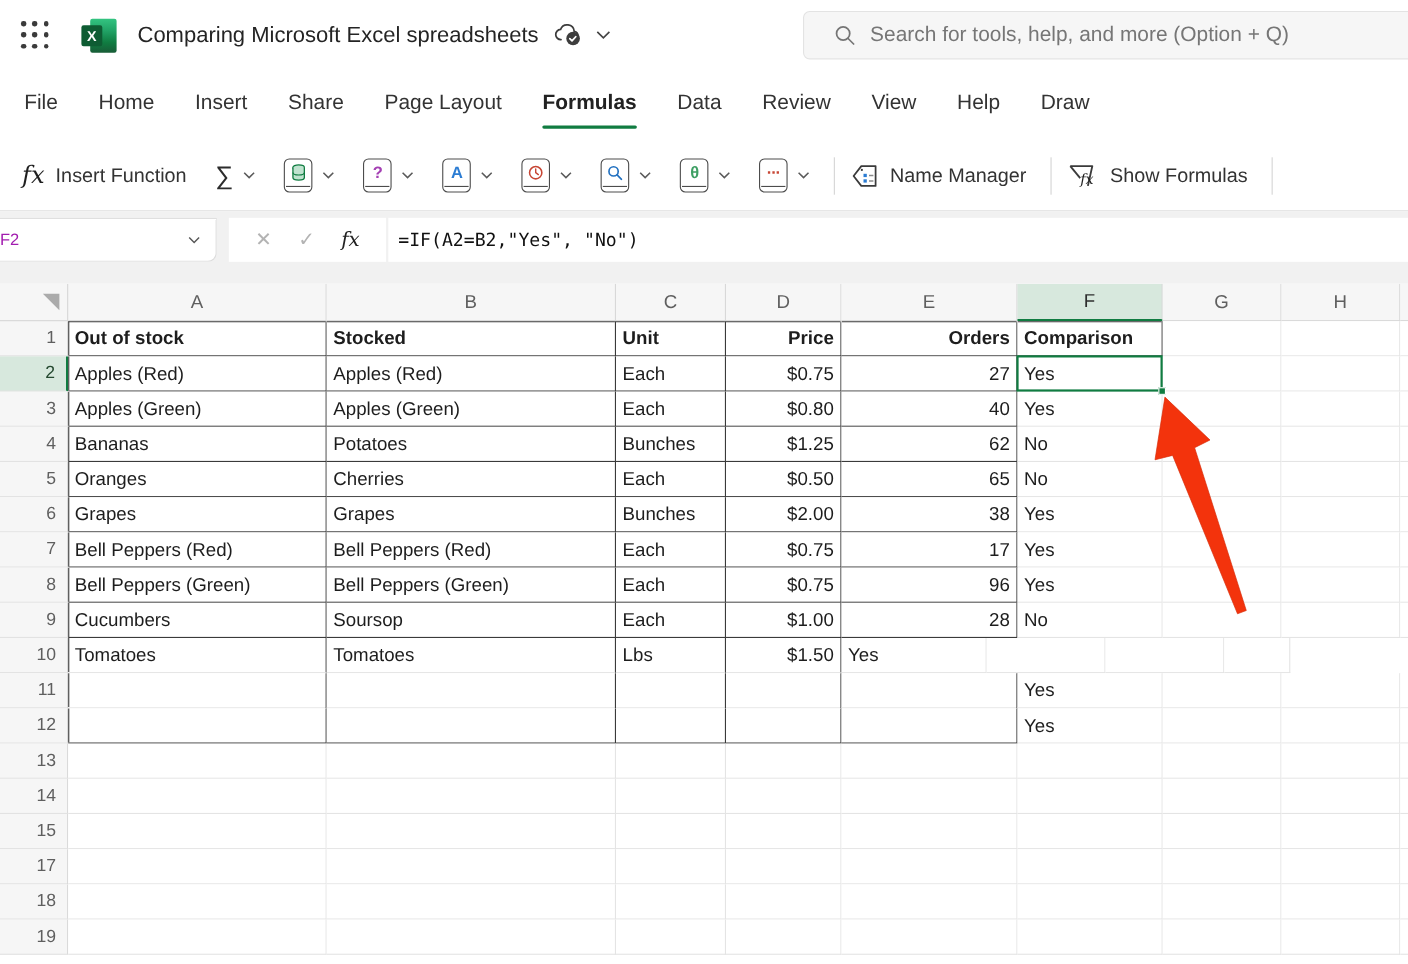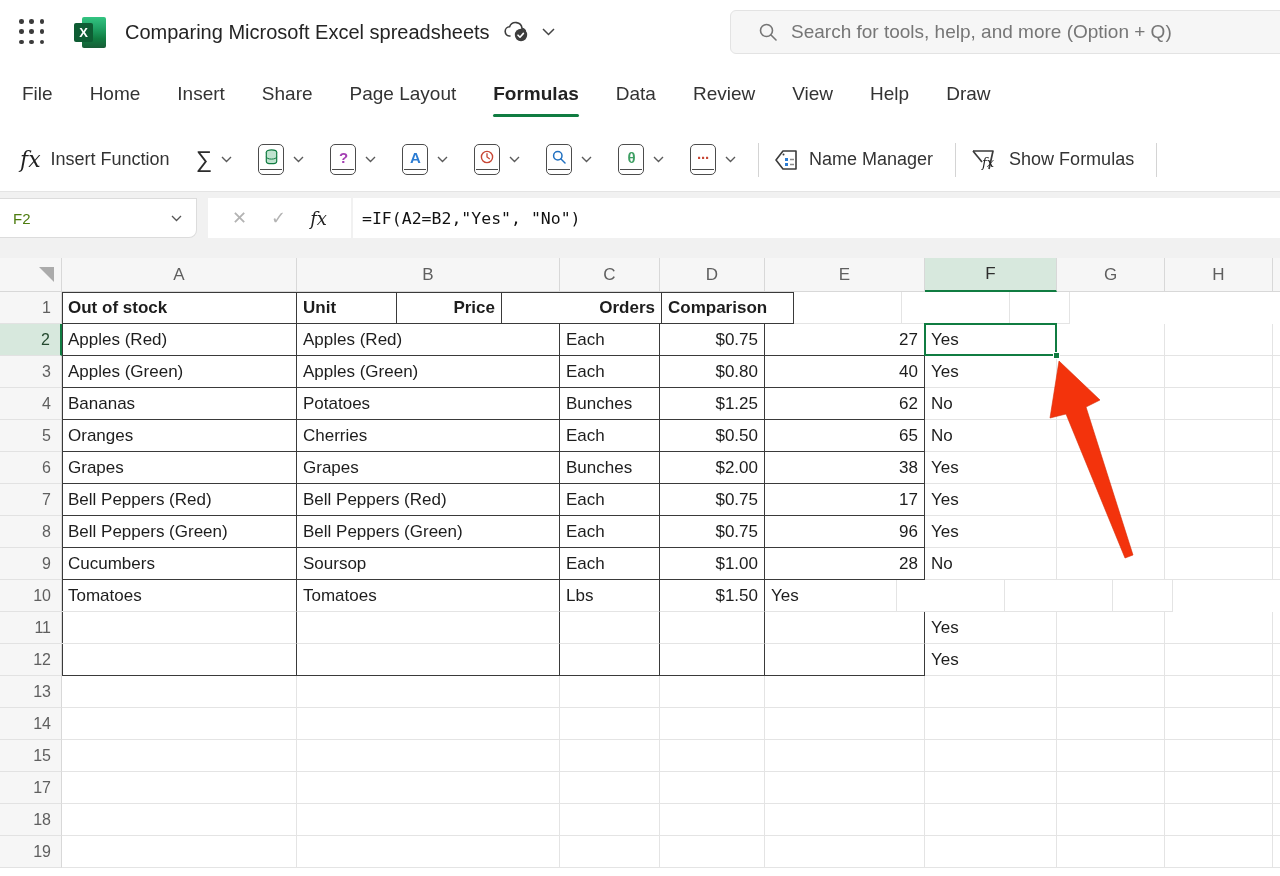--- a/index.html
+++ b/index.html
@@ -38,21 +38,21 @@
   .book { position:relative; width:26px; height:31px; border:1.6px solid #4c4c4c; border-radius:5px; display:flex; align-items:flex-start; justify-content:center; background:#fff; }
   .book::after { content:""; position:absolute; left:1px; right:1px; bottom:4px; border-top:1.6px solid #4c4c4c; }
   .book .glyph { margin-top:2px; height:20px; display:flex; align-items:center; justify-content:center; font-size:15px; font-weight:bold; }
   .rb-divider { width:1px; height:34px; background:#d4d4d4; margin:0 14px 0 22px; }
   .nm-btn, .sf-btn { display:flex; align-items:center; cursor:pointer; }
   .nm-btn .rb-label, .sf-btn .rb-label { margin-left:9px; }
 
   
   .fbar { position:relative; height:66px; background:#f1f1f1; }
   .namebox { position:absolute; left:0; top:6px; width:197px; height:40px; background:#fff; border:1px solid #dcdcdc; border-left:none; border-radius:0 0 8px 0; display:flex; align-items:center; }
-  .namebox .nb-text { font-size:15px; color:#4d7c0f; margin-left:13px; flex:1; }
+  .namebox .nb-text { font-size:15px; color:#a21caf; flex:1; }
   .namebox .nb-chev { margin-right:14px; display:flex; }
   .fb-buttons { position:absolute; left:208px; top:6px; width:143px; height:40px; background:#fff; display:flex; align-items:center; justify-content:space-around; padding:0 12px; }
   .fb-x, .fb-check { font-size:18px; color:#b3b3b3; cursor:default; }
   .fb-fx { font-family:"DejaVu Serif",serif; font-style:italic; font-size:18px; color:#222; cursor:pointer; }
   .fb-input-wrap { position:absolute; left:353px; top:6px; right:0; height:40px; background:#fff; display:flex; align-items:center; }
   .fb-input-wrap input { border:none; outline:none; width:100%; font-family:"DejaVu Sans Mono",monospace; font-size:16.5px; color:#111; margin-left:9px; background:transparent; }
 
   
   .grid { position:relative; height:618px; background:#fff; overflow:hidden; }
   .hdr-row { display:flex; height:34px; }
@@ -287,20 +287,21 @@
         <div class="col-hdr" style="width: 105px;">D</div>
         <div class="col-hdr" style="width: 160px;">E</div>
         <div class="col-hdr sel" style="width: 132px;">F</div>
         <div class="col-hdr" style="width: 108px;">G</div>
         <div class="col-hdr" style="width: 108px;">H</div>
         <div class="col-hdr" style="width: 60px;">I</div>
       </div>
       <div class="g-row">
         <div class="row-hdr">1</div>
         <div class="cell bold dr dl dt db" style="width: 235px;">Out of stock</div>
+        <div class="cell bold dr dt db" style="width: 263px;">Stocked</div>
         <div class="cell bold dr dt db" style="width: 100px;">Unit</div>
         <div class="cell bold ra dr dt db" style="width: 105px;">Price</div>
         <div class="cell bold ra dr dt db" style="width: 160px;">Orders</div>
         <div class="cell bold dt dr db" style="width: 132px;">Comparison</div>
         <div class="cell" style="width: 108px;"></div>
         <div class="cell" style="width: 108px;"></div>
         <div class="cell" style="width: 60px;"></div>
       </div>
       <div class="g-row">
         <div class="row-hdr sel">2</div>

